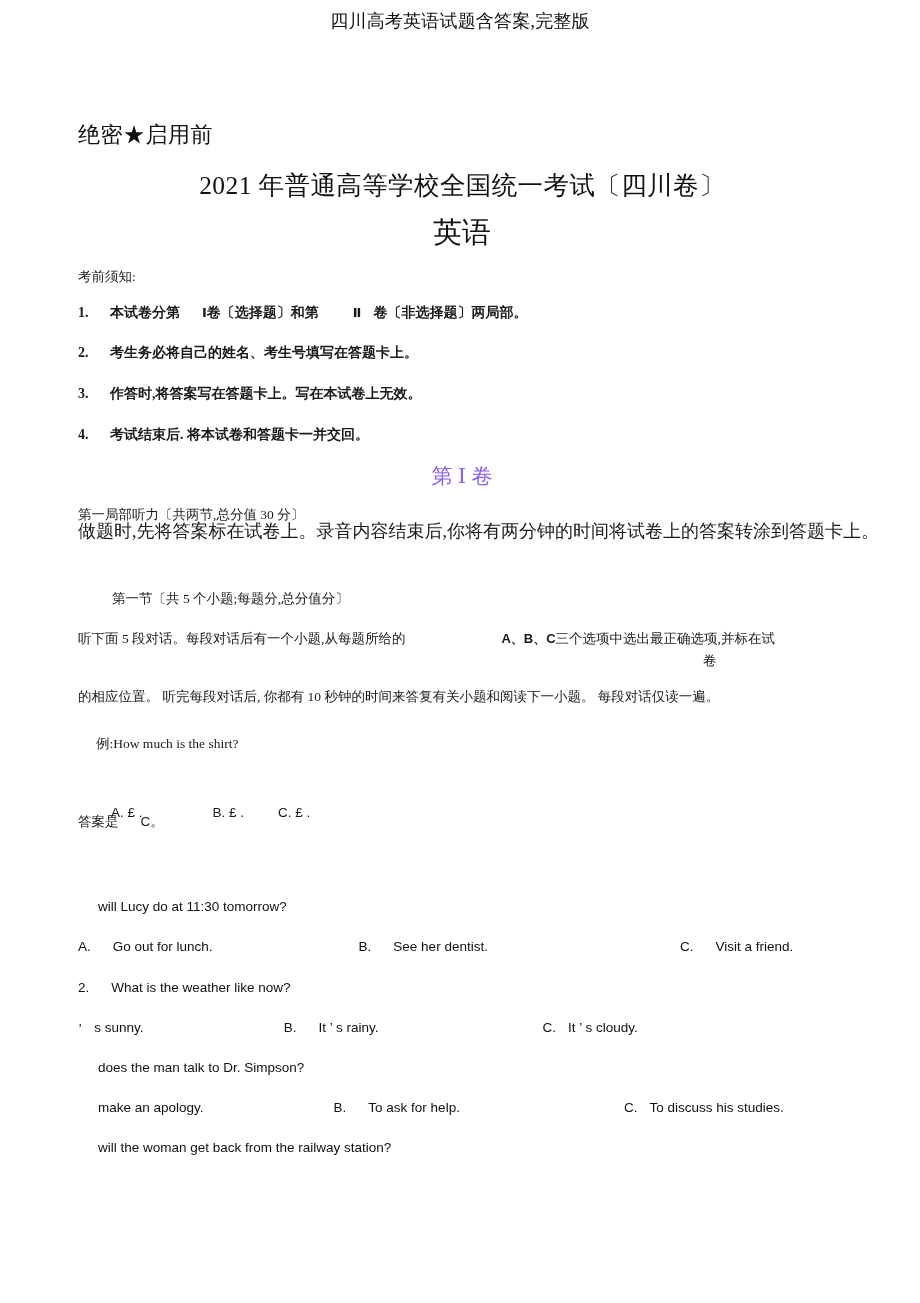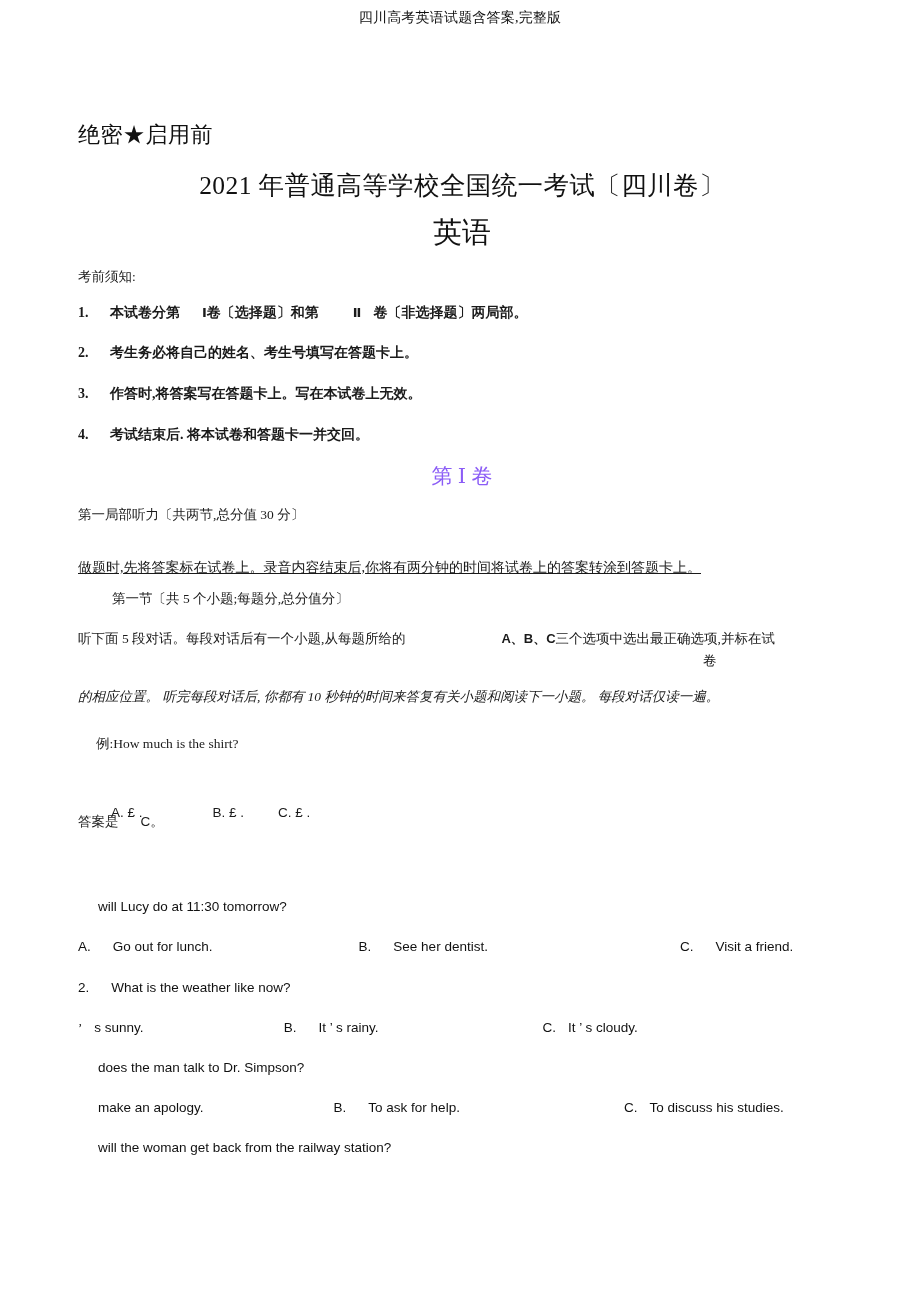--- a/index.html
+++ b/index.html
@@ -25,21 +25,21 @@
   }
 
   
   .doc-header {
     position: absolute;
     top: 9px;
     left: 0;
     width: 920px;
     text-align: center;
     font-family: "Liberation Serif", "DejaVu Serif", serif;
-    font-size: 14px;
+    font-size: 18px;
     color: #111;
     letter-spacing: .2px;
   }
 
   
   .content {
     position: absolute;
     left: 78px;
     top: 0;
     width: 768px;
@@ -119,24 +119,24 @@
   }
 
   .line {
     position: absolute;
     left: 0;
     font-size: 13.5px;
     color: #1a1a1a;
     white-space: nowrap;
   }
   .l-sec1      { top: 506px; text-align: right; }
-  .l-do        { top: 559px; font-size: 14px; text-decoration: underline; }
+  .l-do        { top: 519px; font-size: 18px; }
   .l-part1     { top: 590px; margin-left: 34px; }
   .l-listen-a  { top: 630px; }
-  .l-listen-b  { top: 688px; font-style: italic; }
+  .l-listen-b  { top: 688px; }
   .l-juan {
     position: absolute;
     top: 652px;
     left: 625px;
     font-size: 13.5px;
   }
 
   .abc-inline {
     font-family: "Liberation Sans", "DejaVu Sans", sans-serif;
     font-weight: 600;

